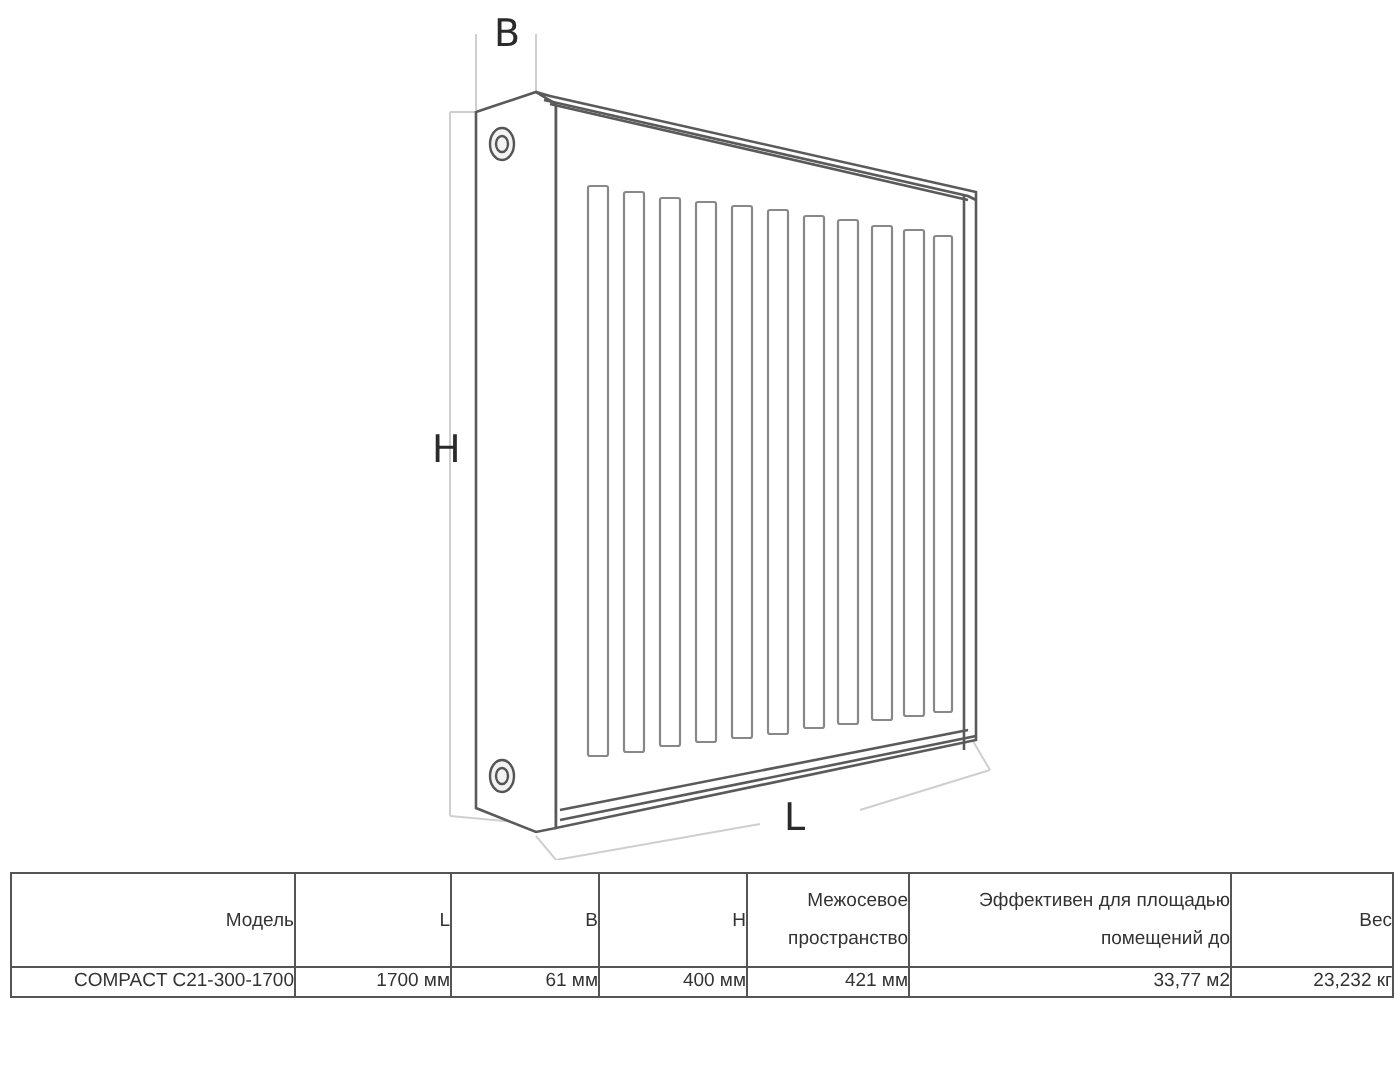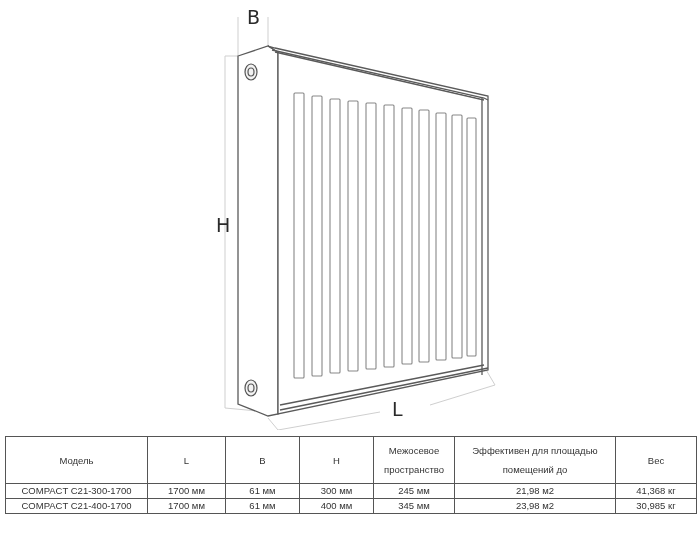--- a/index.html
+++ b/index.html
@@ -1,20 +1,20 @@
 <!DOCTYPE html>
 <html><head>
 <meta charset="utf-8">
 <style>
   html, body { margin:0; padding:0; background:#ffffff; }
   body { width:700px; height:535px; position:relative; overflow:hidden; font-family:"Liberation Sans", sans-serif; color:#222; }
   .diagram { position:absolute; left:0; top:0; width:700px; height:430px; }
   .dim-label { position:absolute; font-family:"DejaVu Sans", sans-serif; font-size:19px; color:#2a2a2a; }
   .spec-table { position:absolute; left:5px; top:436px; border-collapse:collapse; table-layout:fixed; }
-  .spec-table td, .spec-table th { border:1px solid #555; font-size:9.5px; font-weight:normal; text-align:center; padding:0; color:#333; }
+  .spec-table td, .spec-table th { border:1px solid #555; font-size:9.5px; font-weight:normal; text-align:right; padding:0; color:#333; }
   .spec-table th { height:46px; line-height:19px; }
   .spec-table td { height:14px; line-height:14px; }
 </style>
 </head>
 <body>
 
 <div class="diagram">
   <svg width="700" height="430" viewBox="0 0 700 430">
     <g fill="none" stroke="#cfcfcf" stroke-width="1">
 
@@ -89,28 +89,19 @@
     <th>
       <div>Эффективен для площадью</div>
       <div>помещений до</div>
     </th>
     <th>Вес</th>
   </tr>
   <tr>
     <td>COMPACT C21-300-1700</td>
     <td>1700 мм</td>
     <td>61 мм</td>
-    <td>300 мм</td>
-    <td>245 мм</td>
-    <td>21,98 м2</td>
-    <td>41,368 кг</td>
-  </tr>
-  <tr>
-    <td>COMPACT C21-400-1700</td>
-    <td>1700 мм</td>
-    <td>61 мм</td>
     <td>400 мм</td>
-    <td>345 мм</td>
-    <td>23,98 м2</td>
-    <td>30,985 кг</td>
+    <td>421 мм</td>
+    <td>33,77 м2</td>
+    <td>23,232 кг</td>
   </tr>
 </tbody>
   </table>
 
 </body></html>

